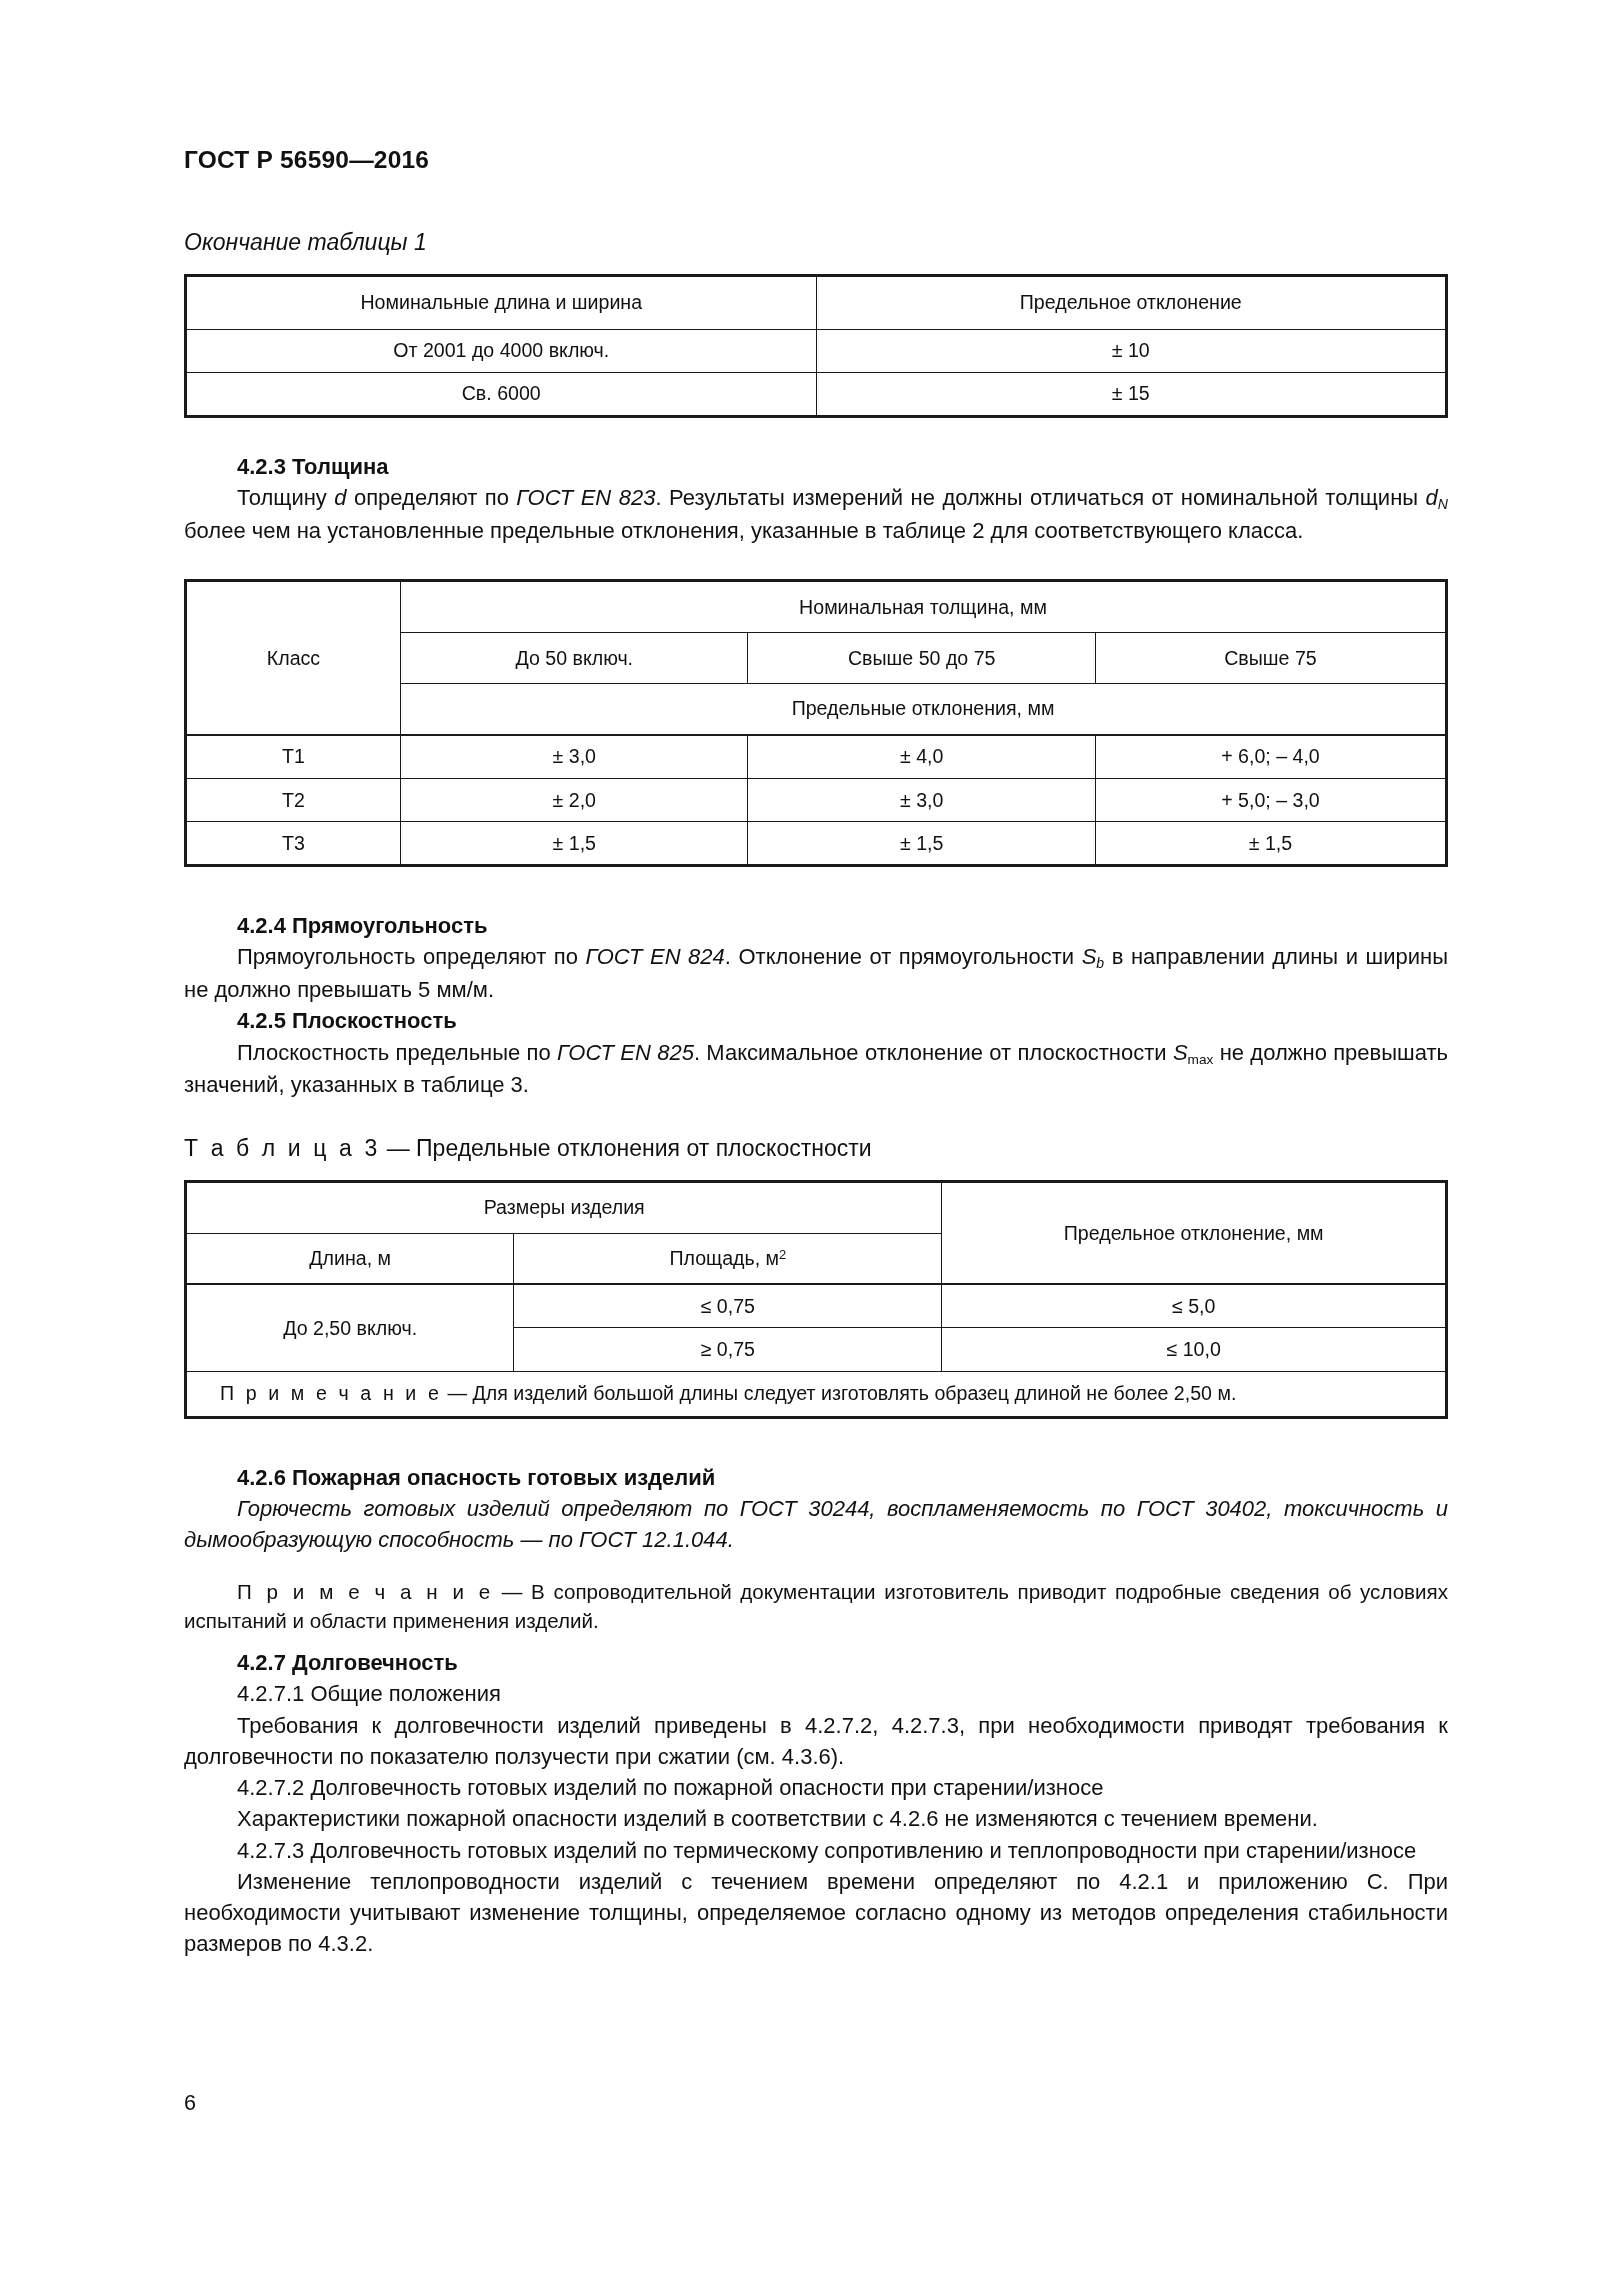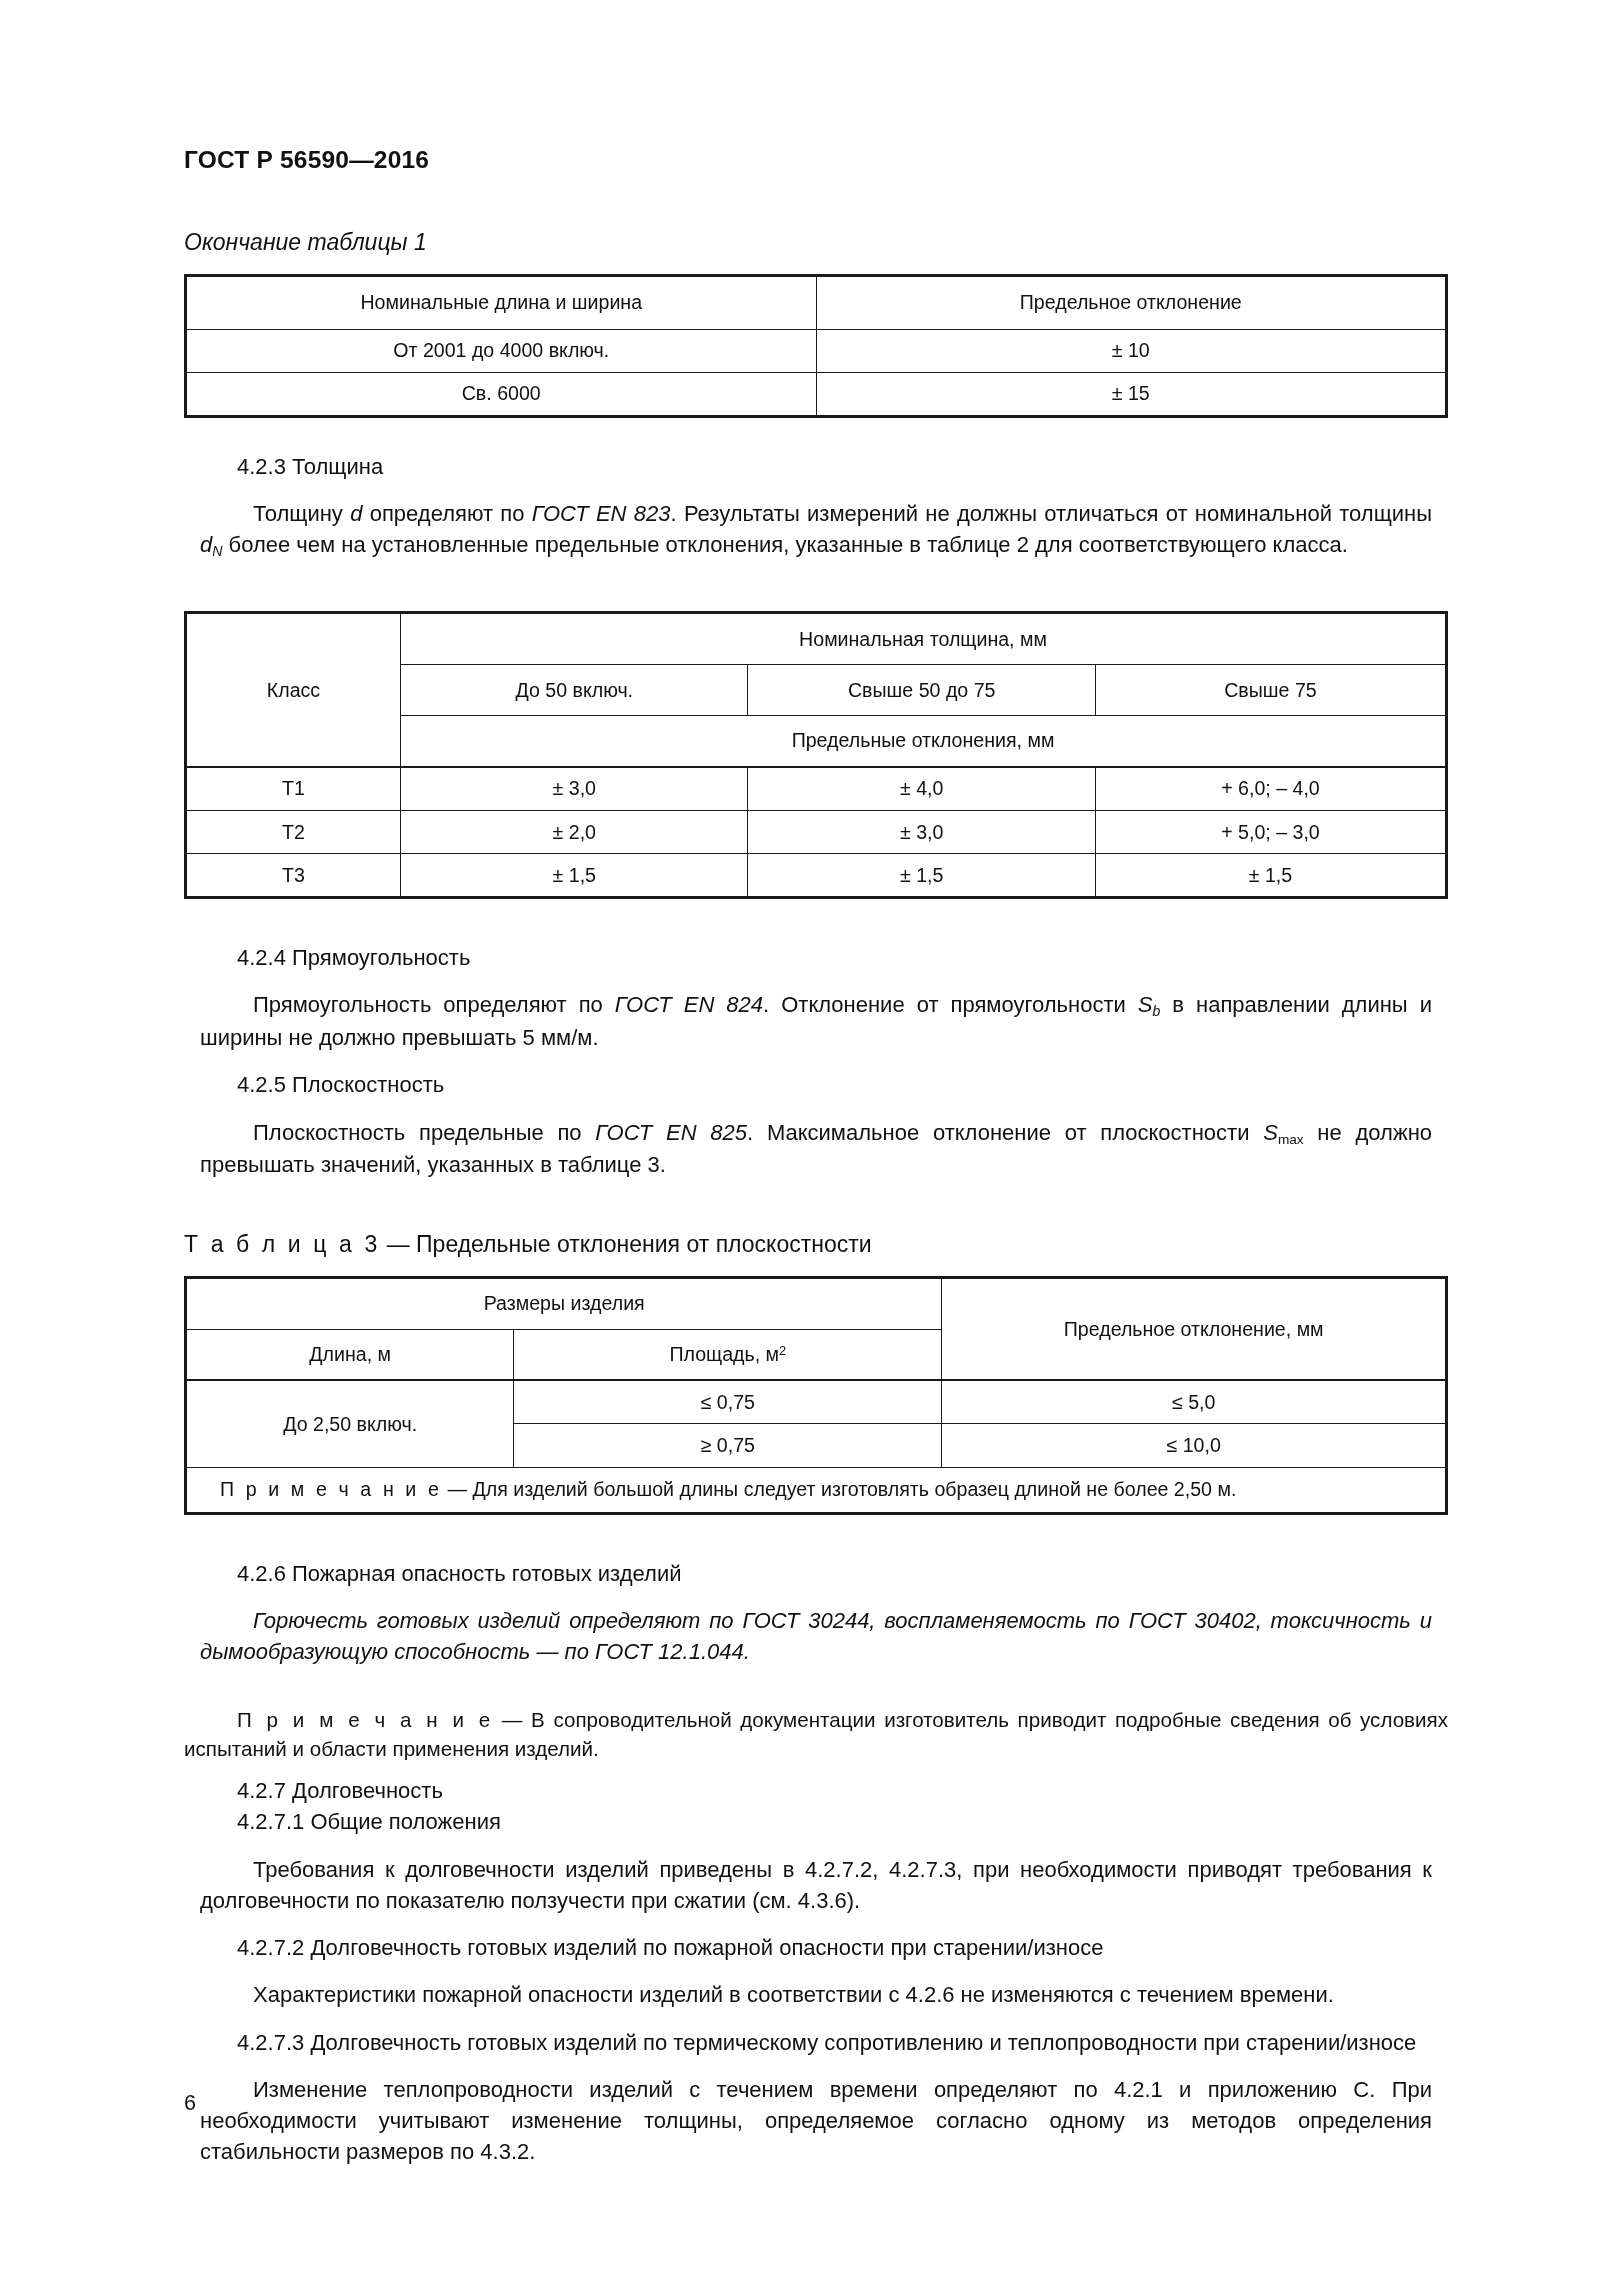--- a/index.html
+++ b/index.html
@@ -45,28 +45,28 @@
   }
   .tbl-caption.ital {
     font-style: italic;
   }
   .tbl-caption .spaced {
     letter-spacing: 3.1px;
   }
   p.body-text {
     font-size: 22px;
     line-height: 1.42;
-    margin: 16px;
+    margin: 0;
     text-align: justify;
     text-indent: 53px;
     hyphens: manual;
   }
   h4.sec-head {
     font-size: 22px;
-    font-weight: normal;
+    font-weight: bold;
     margin: 0;
     line-height: 1.42;
     text-indent: 53px;
   }
   p.sub-head {
     font-size: 22px;
     font-weight: normal;
     margin: 0;
     line-height: 1.42;
     text-indent: 53px;

